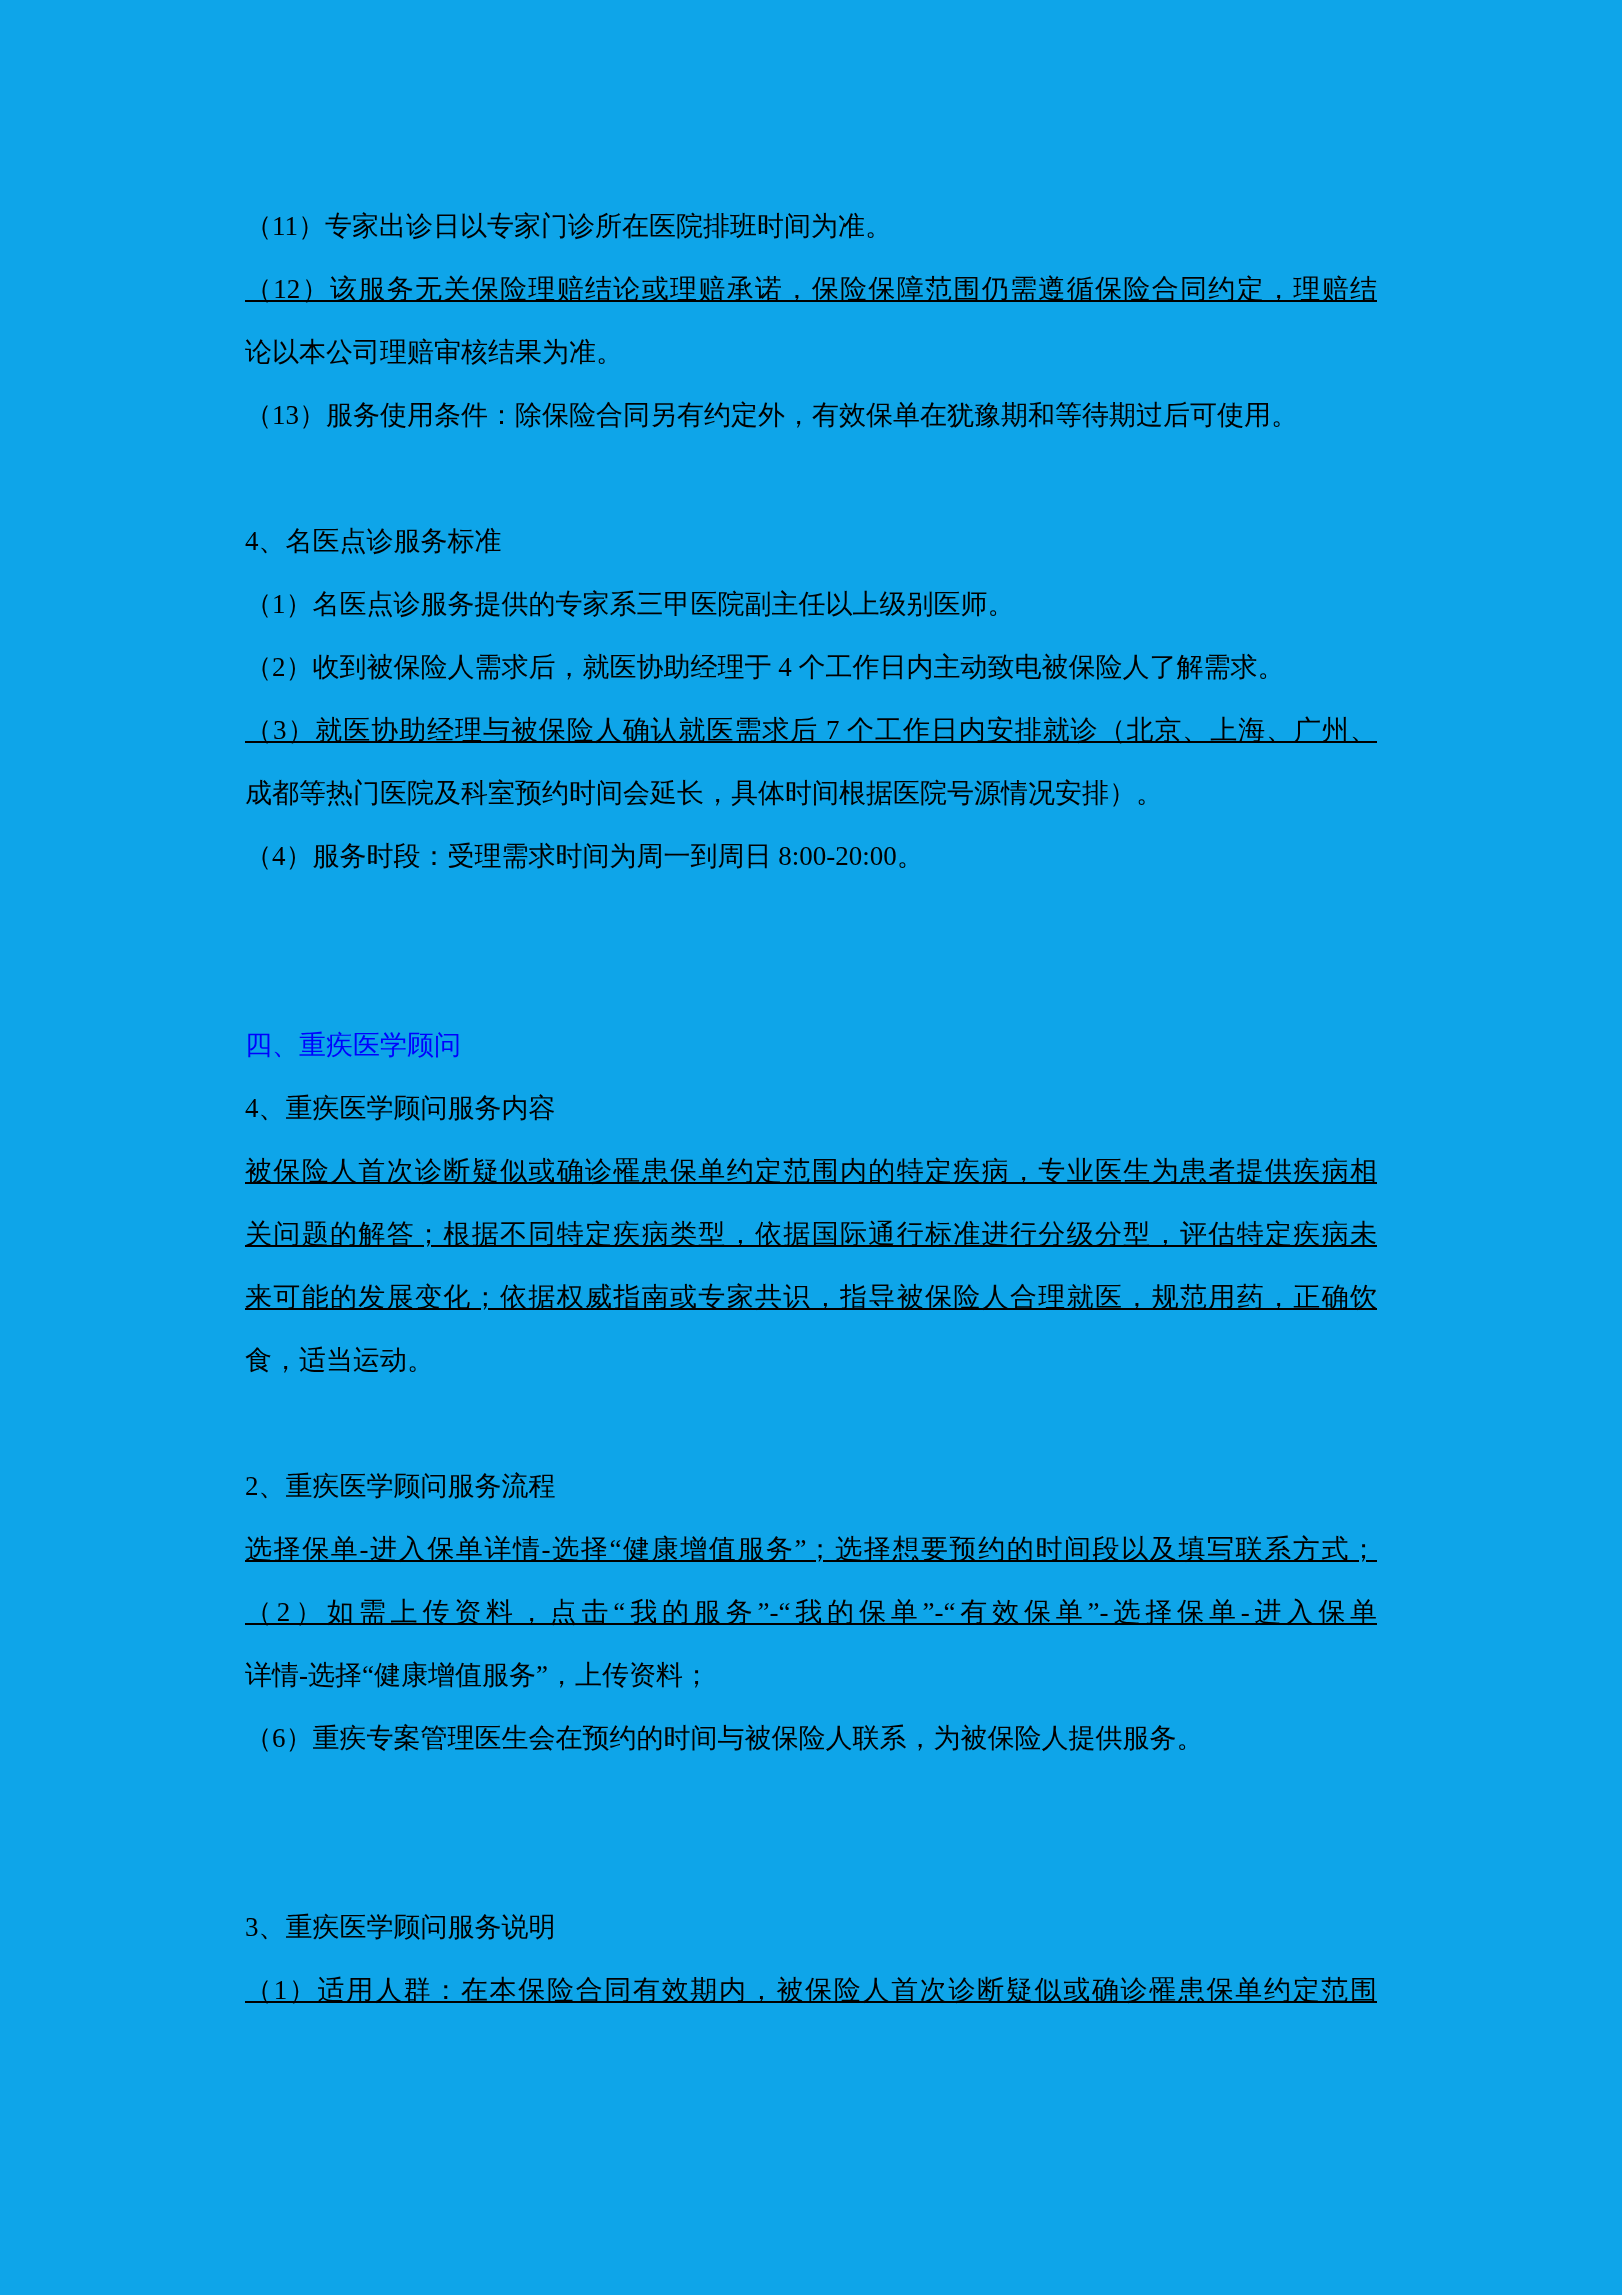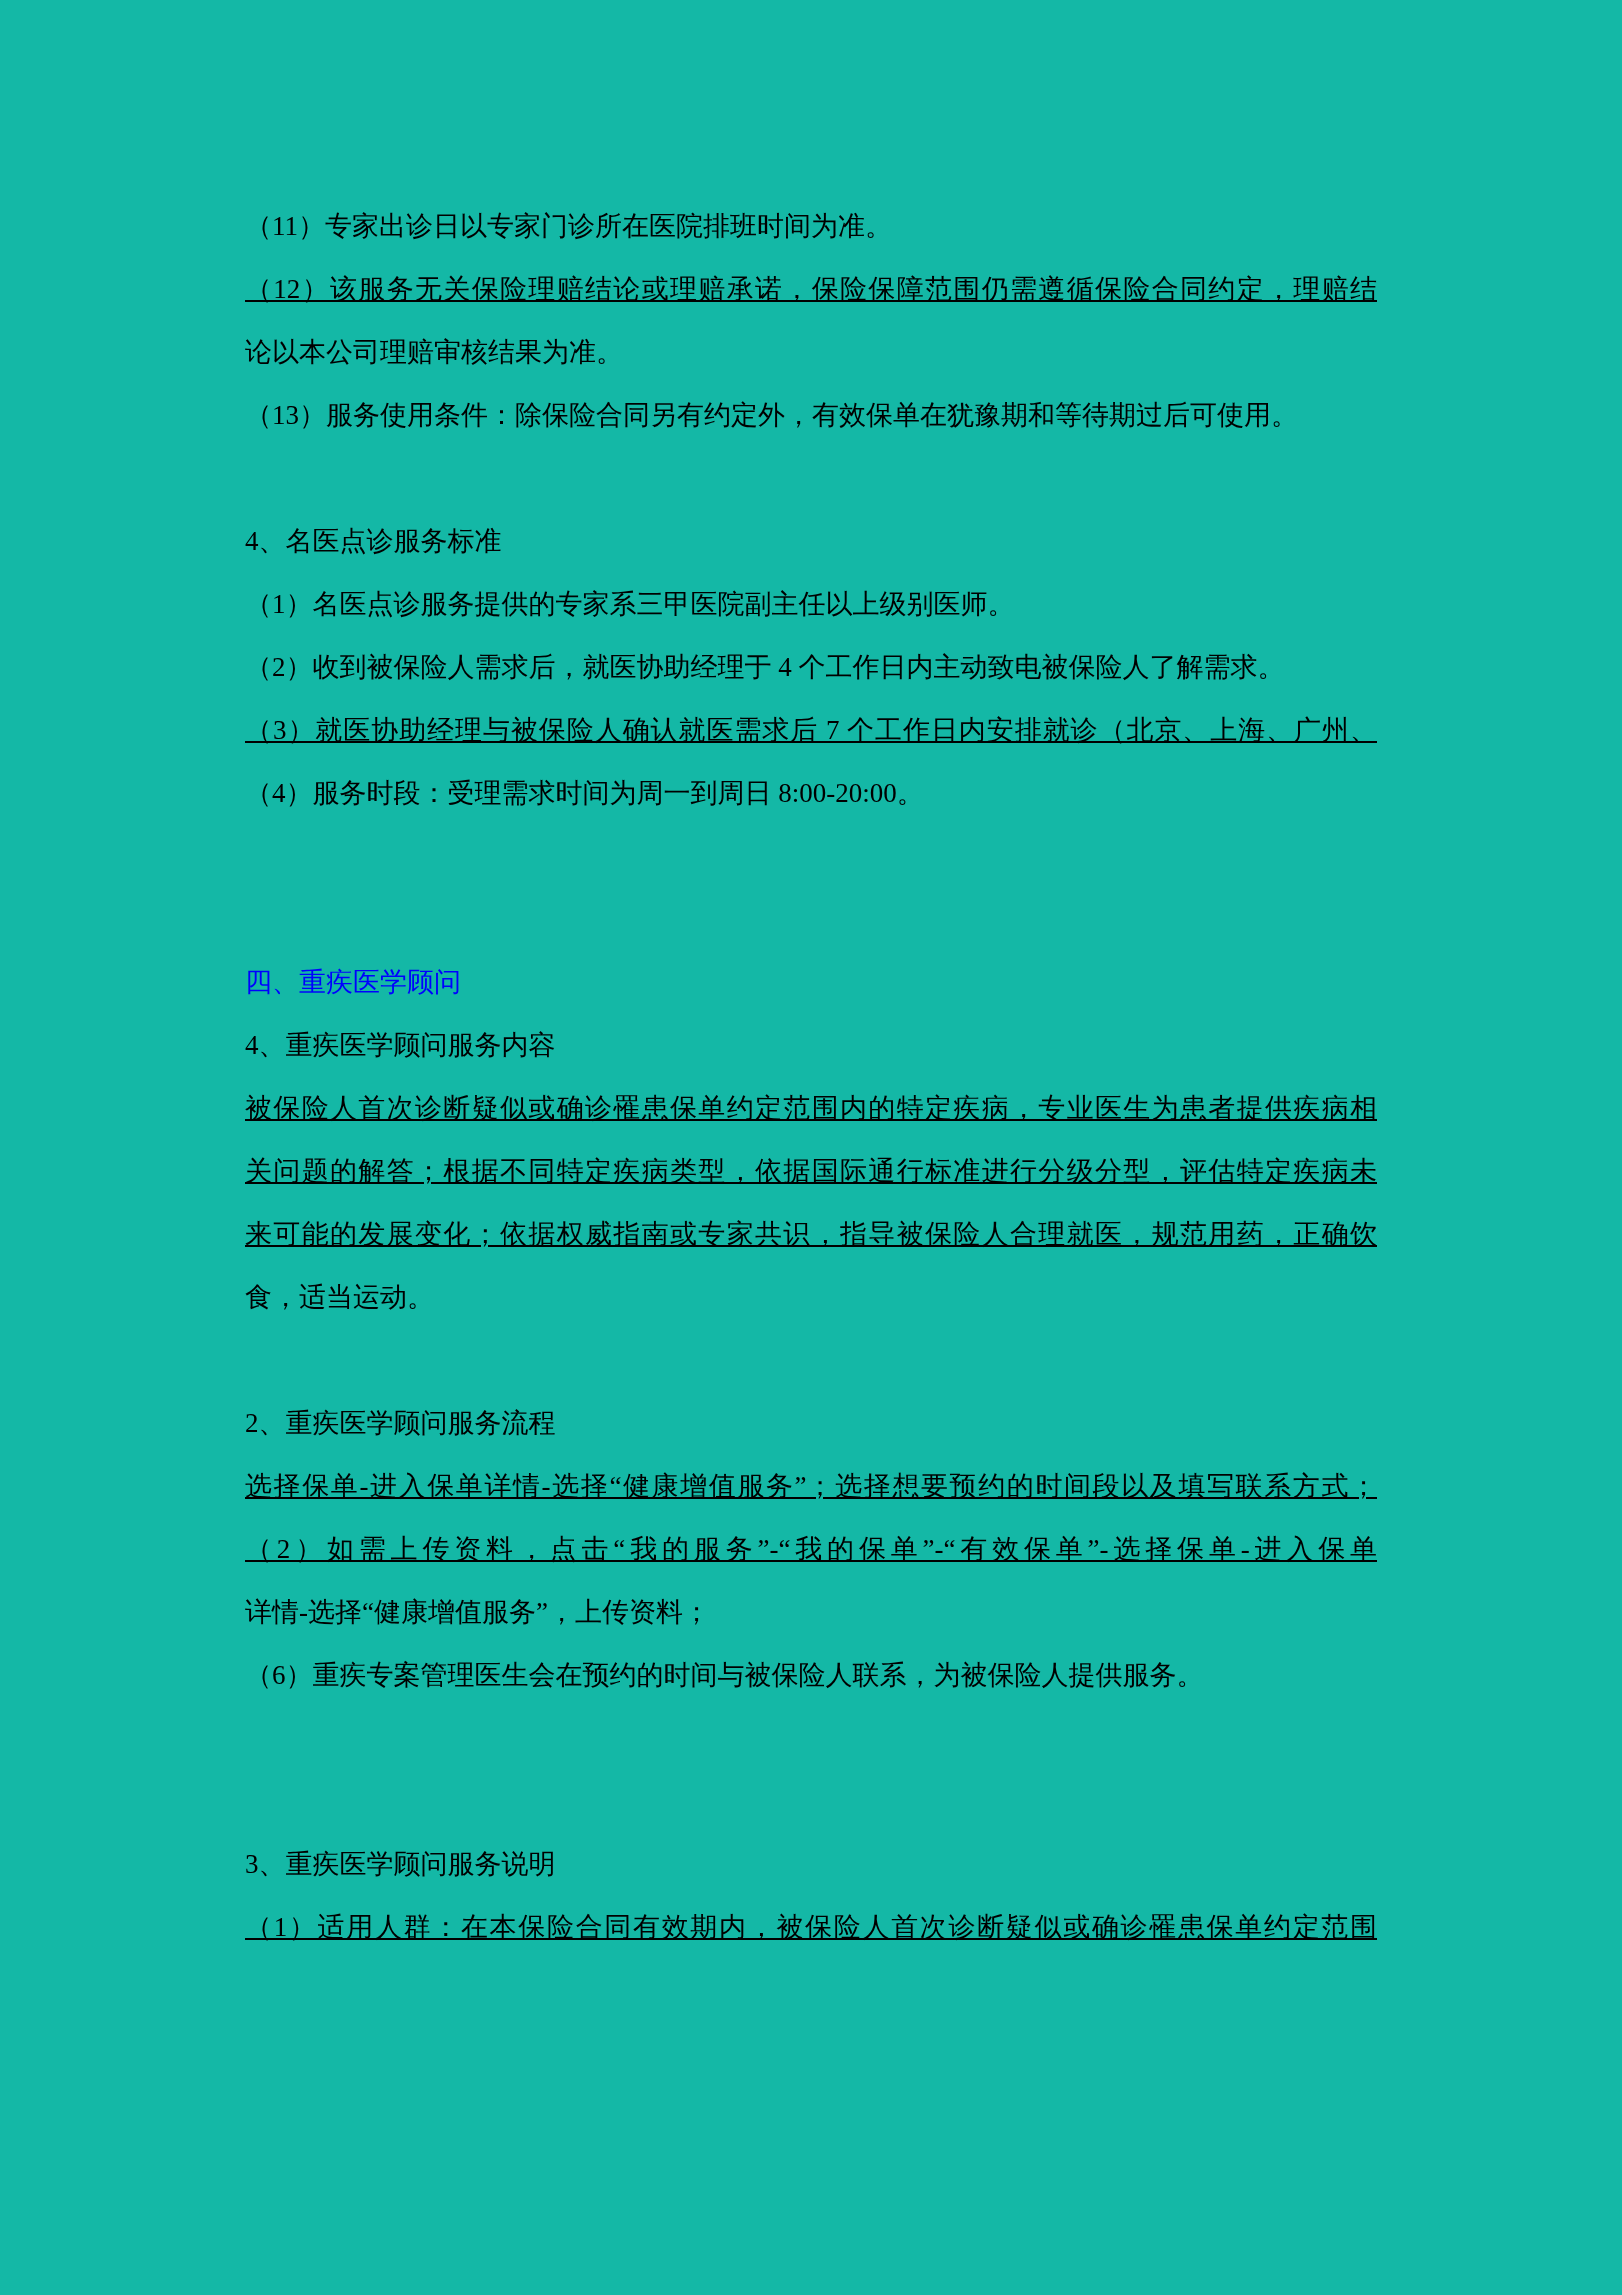--- a/index.html
+++ b/index.html
@@ -4,21 +4,21 @@
 <style>
   html, body {
     margin: 0;
     padding: 0;
     background: #ffffff;
   }
   .page {
     position: relative;
     width: 1623px;
     height: 2295px;
-    background: #14b8a6;
+    background: #0ea5e9;
     overflow: hidden;
     font-family: "Liberation Serif", "DejaVu Serif", serif;
     color: #000000;
   }
   .doc {
     position: absolute;
     left: 245px;
     top: 195px;
     width: 1132px;
     font-size: 27px;
@@ -51,20 +51,21 @@
   <div class="doc">
       <div class="line"><span class="run">（11）专家出诊日以专家门诊所在医院排班时间为准。</span></div>
       <div class="line full"><span class="run">（12）该服务无关保险理赔结论或理赔承诺，保险保障范围仍需遵循保险合同约定，理赔结</span></div>
       <div class="line"><span class="run">论以本公司理赔审核结果为准。</span></div>
       <div class="line"><span class="run">（13）</span><span class="run bold">服务使用条件：除保险合同另有约定外，有效保单在犹豫期和等待期过后可使用。</span></div>
       <div class="line blank"></div>
       <div class="line"><span class="run bold">4、名医点诊服务标准</span></div>
       <div class="line"><span class="run">（1）名医点诊服务提供的专家系三甲医院副主任以上级别医师。</span></div>
       <div class="line"><span class="run">（2）收到被保险人需求后，就医协助经理于 4 个工作日内主动致电被保险人了解需求。</span></div>
       <div class="line full"><span class="run">（3）就医协助经理与被保险人确认就医需求后 7 个工作日内安排就诊（北京、上海、广州、</span></div>
+      <div class="line"><span class="run">成都等热门医院及科室预约时间会延长，具体时间根据医院号源情况安排）。</span></div>
       <div class="line"><span class="run">（4）服务时段：受理需求时间为周一到周日 8:00-20:00。</span></div>
       <div class="line blank"></div>
       <div class="line blank"></div>
       <div class="line"><span class="run bold" style="color: rgb(0, 0, 255);">四、重疾医学顾问</span></div>
       <div class="line"><span class="run bold">4、重疾医学顾问服务内容</span></div>
       <div class="line full"><span class="run">被保险人首次诊断疑似或确诊罹患保单约定范围内的特定疾病，专业医生为患者提供疾病相</span></div>
       <div class="line full"><span class="run">关问题的解答；根据不同特定疾病类型，依据国际通行标准进行分级分型，评估特定疾病未</span></div>
       <div class="line full"><span class="run">来可能的发展变化；依据权威指南或专家共识，指导被保险人合理就医，规范用药，正确饮</span></div>
       <div class="line"><span class="run">食，适当运动。</span></div>
       <div class="line blank"></div>

